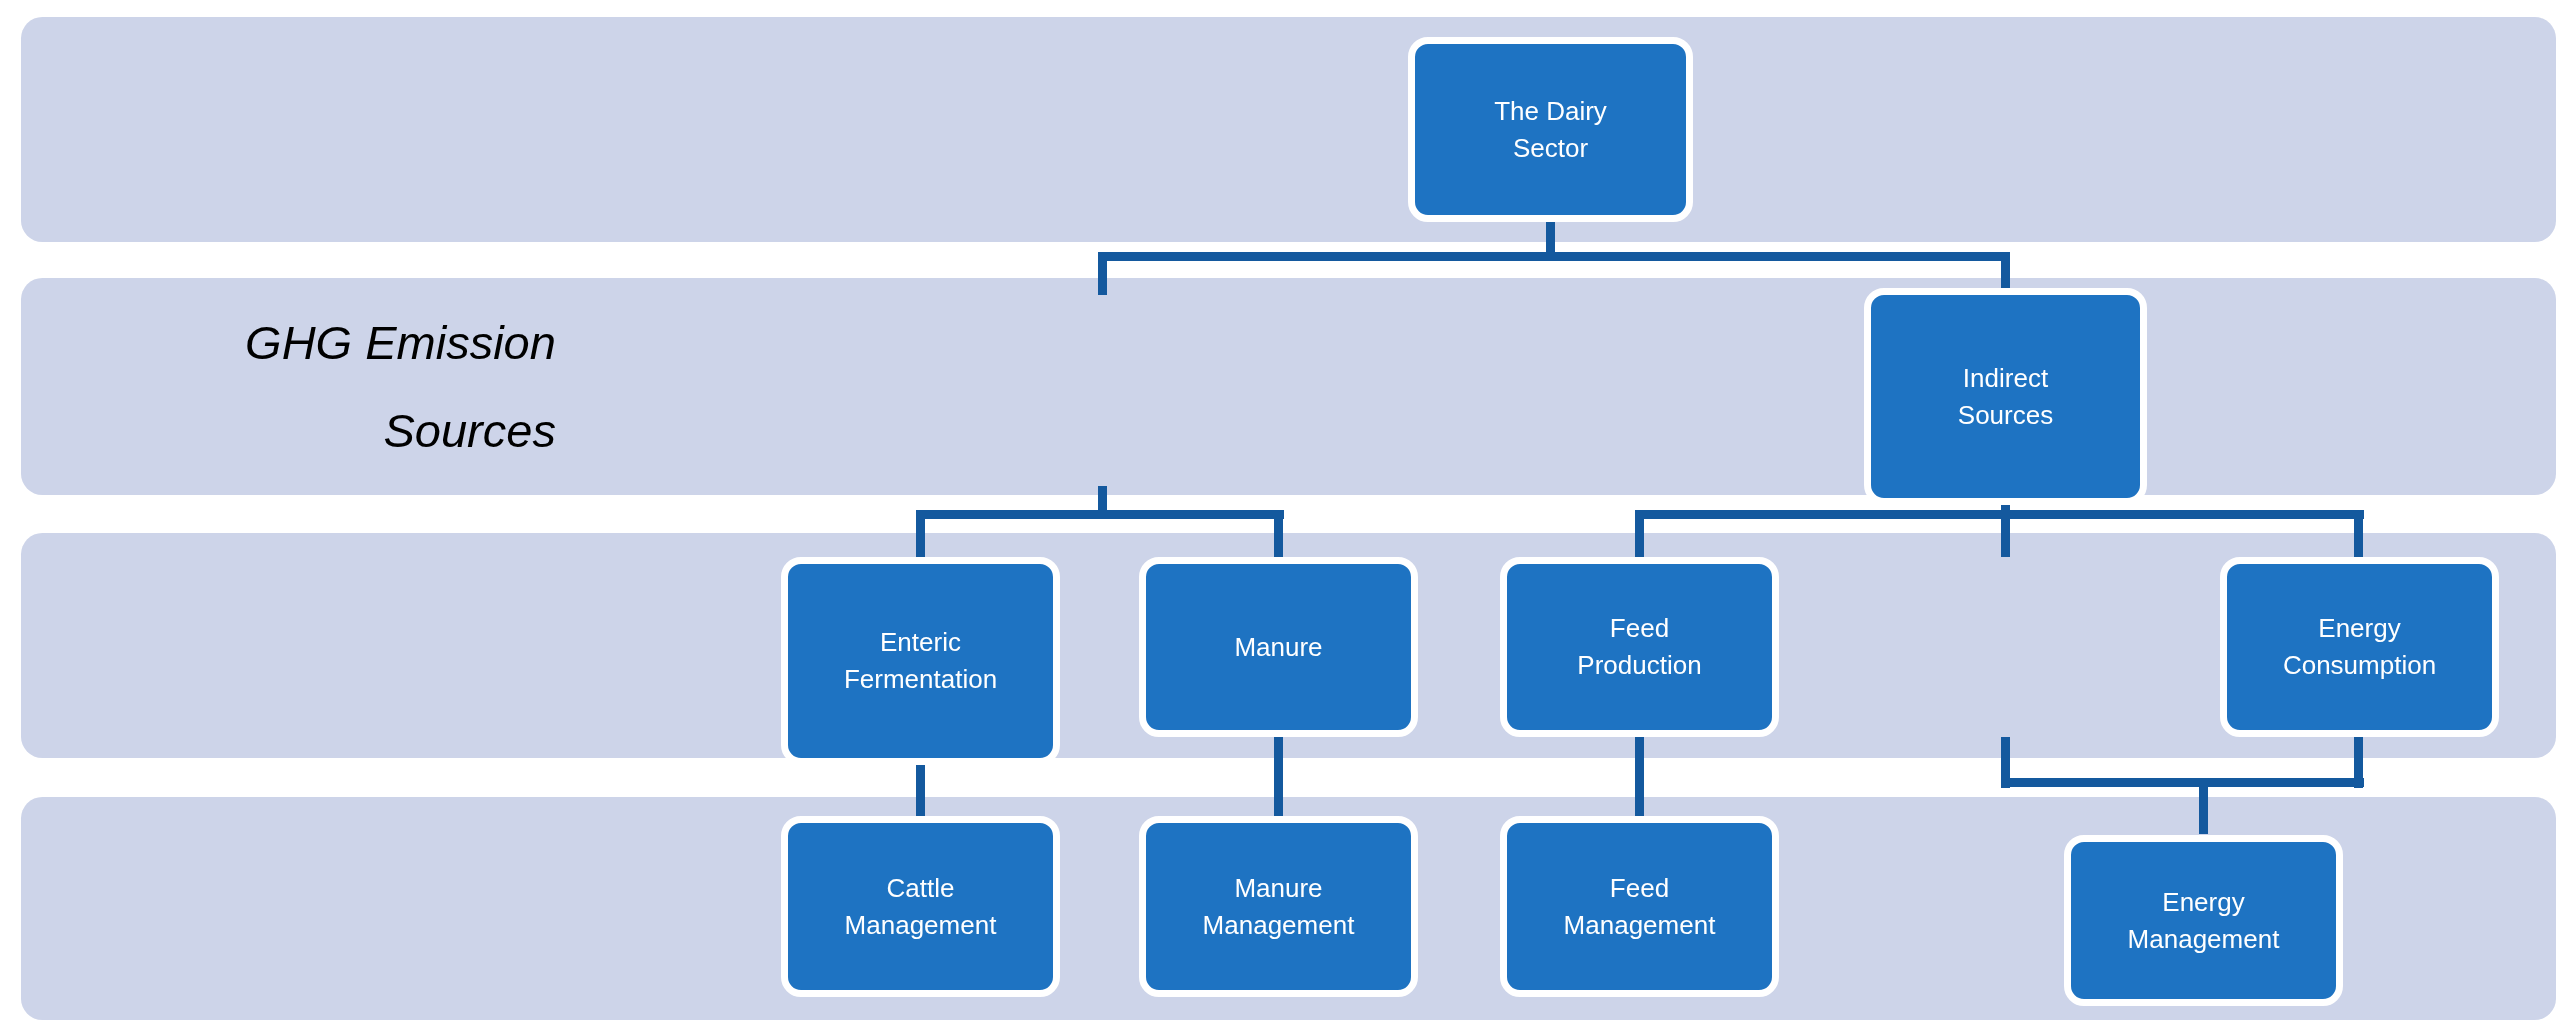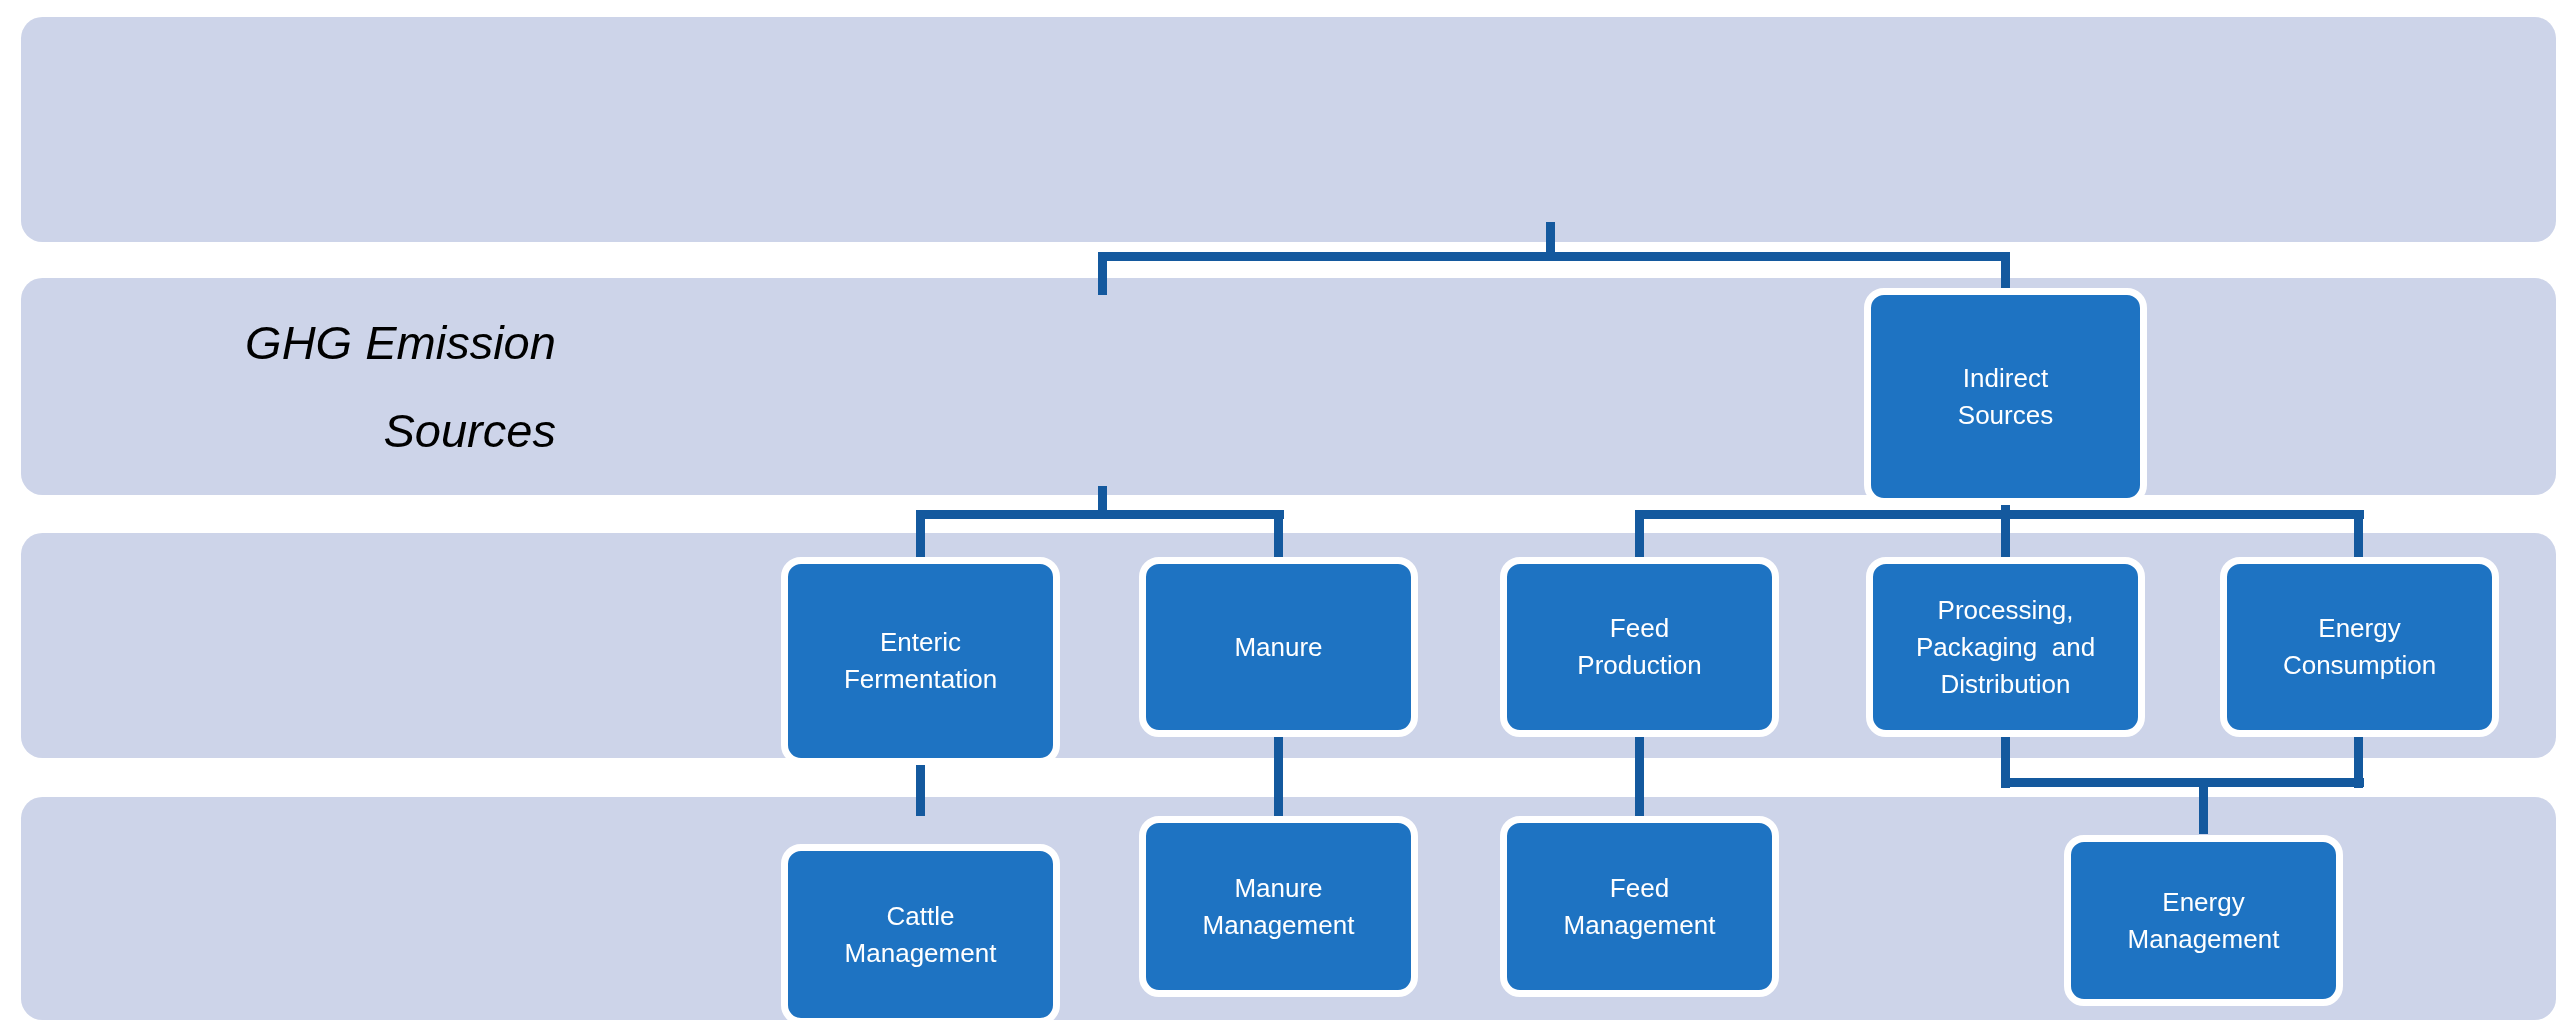--- a/index.html
+++ b/index.html
@@ -103,47 +103,47 @@
   <div class="conn" style="left:2354px;top:510px;width:9.1px;height:47px"></div>
 
   <div class="conn" style="left:916px;top:737px;width:9.1px;height:79px"></div>
   <div class="conn" style="left:1274px;top:737px;width:9.1px;height:79px"></div>
   <div class="conn" style="left:1635px;top:737px;width:9.1px;height:79px"></div>
   <div class="conn" style="left:2001px;top:737px;width:9.1px;height:51px"></div>
   <div class="conn" style="left:2354px;top:737px;width:9.1px;height:51px"></div>
   <div class="conn" style="left:2001px;top:778px;width:363px;height:9.1px"></div>
   <div class="conn" style="left:2199px;top:778px;width:9.1px;height:56px"></div>
 
+  <div class="node" style="left:1408px;top:37px;width:285px;height:185px">
+    <span class="node-text">The Dairy<br>Sector</span>
+  </div>
 
 
   <div class="node" style="left:1864px;top:288px;width:283px;height:217px">
     <span class="node-text">Indirect<br>Sources</span>
   </div>
 
   <div class="node" style="left:781px;top:557px;width:279px;height:208px">
     <span class="node-text">Enteric<br>Fermentation</span>
   </div>
 
   <div class="node" style="left:1139px;top:557px;width:279px;height:180px">
     <span class="node-text">Manure</span>
   </div>
 
   <div class="node" style="left:1500px;top:557px;width:279px;height:180px">
     <span class="node-text">Feed<br>Production</span>
   </div>
 
-  <div class="node" style="left:1866px;top:557px;width:279px;height:180px">
-    <span class="node-text">Processing,<br>Packaging  and<br>Distribution</span>
-  </div>
 
   <div class="node" style="left:2220px;top:557px;width:279px;height:180px">
     <span class="node-text">Energy<br>Consumption</span>
   </div>
 
-  <div class="node" style="left:781px;top:844px;width:279px;height:181px">
+  <div class="node" style="left:781px;top:816px;width:279px;height:181px">
     <span class="node-text">Cattle<br>Management</span>
   </div>
 
   <div class="node" style="left:1139px;top:816px;width:279px;height:181px">
     <span class="node-text">Manure<br>Management</span>
   </div>
 
   <div class="node" style="left:1500px;top:816px;width:279px;height:181px">
     <span class="node-text">Feed<br>Management</span>
   </div>

